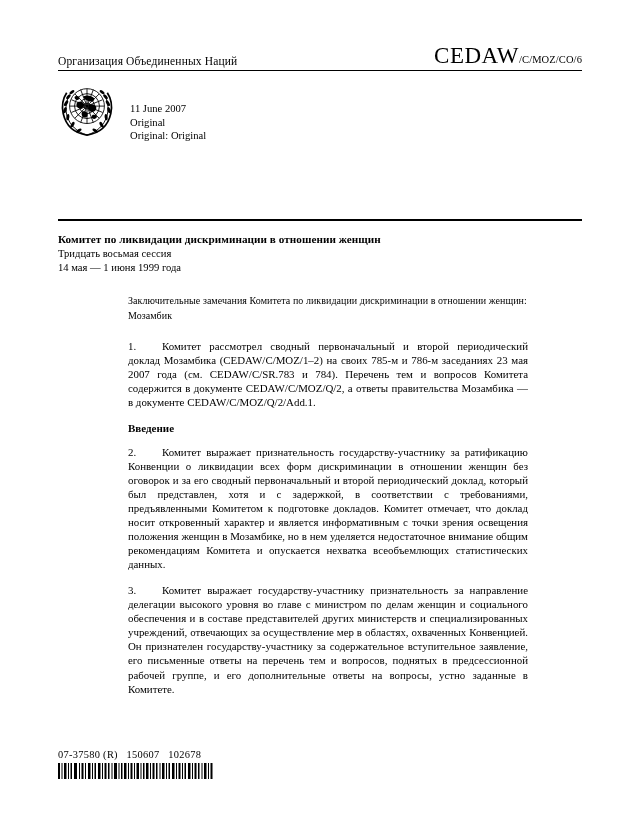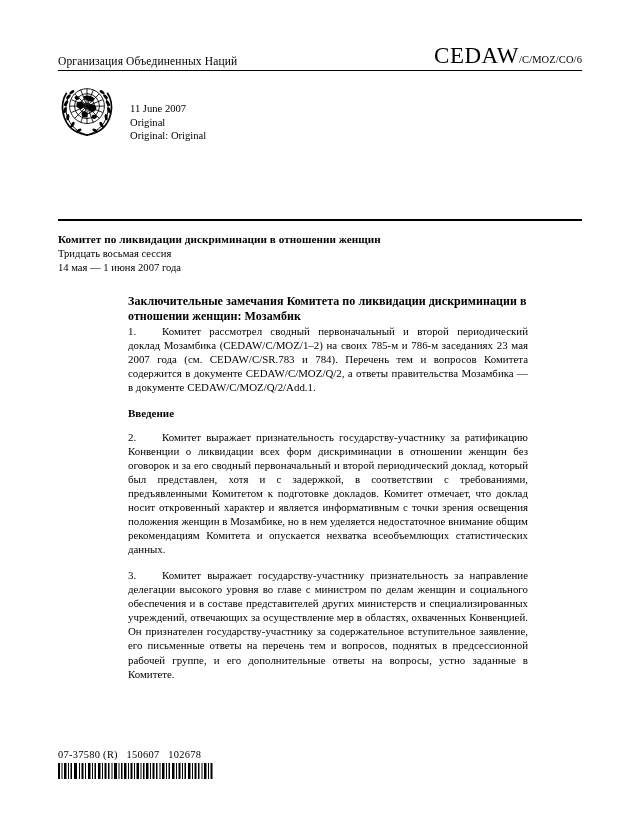--- a/index.html
+++ b/index.html
@@ -126,25 +126,25 @@
   }
 
   
   .content {
     position: absolute;
     left: 128px;
     top: 294px;
     width: 400px;
   }
   .doc-title {
-    font-weight: bold;
-    font-size: 12px;
+    font-weight: normal;
+    font-size: 10px;
     line-height: 14.8px;
     letter-spacing: 0.05px;
-    margin-bottom: 0;
+    margin-bottom: 15px;
   }
   .para {
     font-size: 10.9px;
     line-height: 14.05px;
     text-align: justify;
     margin-bottom: 12px;
     position: relative;
     padding-left: 0;
   }
   .para .num {
@@ -253,21 +253,21 @@
         <div>Original: Original</div>
       </div>
     </div>
   </div>
 
   <div class="rule-thick top"></div>
 
   <div class="committee">
     <div class="committee-name">Комитет по ликвидации дискриминации в отношении женщин</div>
     <div class="session">Тридцать восьмая сессия</div>
-    <div class="session-dates">14 мая — 1 июня 2007 года</div>
+    <div class="session-dates">14 мая — 1 июня 1999 года</div>
   </div>
 
   <div class="content">
     <div class="doc-title">Заключительные замечания Комитета по ликвидации дискриминации в отношении женщин: Мозамбик</div>
 
     <div class="para">
       <span class="num">1.</span><span>Комитет рассмотрел сводный первоначальный и второй периодический доклад Мозамбика (CEDAW/C/MOZ/1–2) на своих 785-м и 786-м заседаниях 23 мая 2007 года (см. CEDAW/C/SR.783 и 784). Перечень тем и вопросов Комитета содержится в документе CEDAW/C/MOZ/Q/2, а ответы правительства Мозамбика — в документе CEDAW/C/MOZ/Q/2/Add.1.</span>
     </div>
 
     <div class="section-head">Введение</div>

